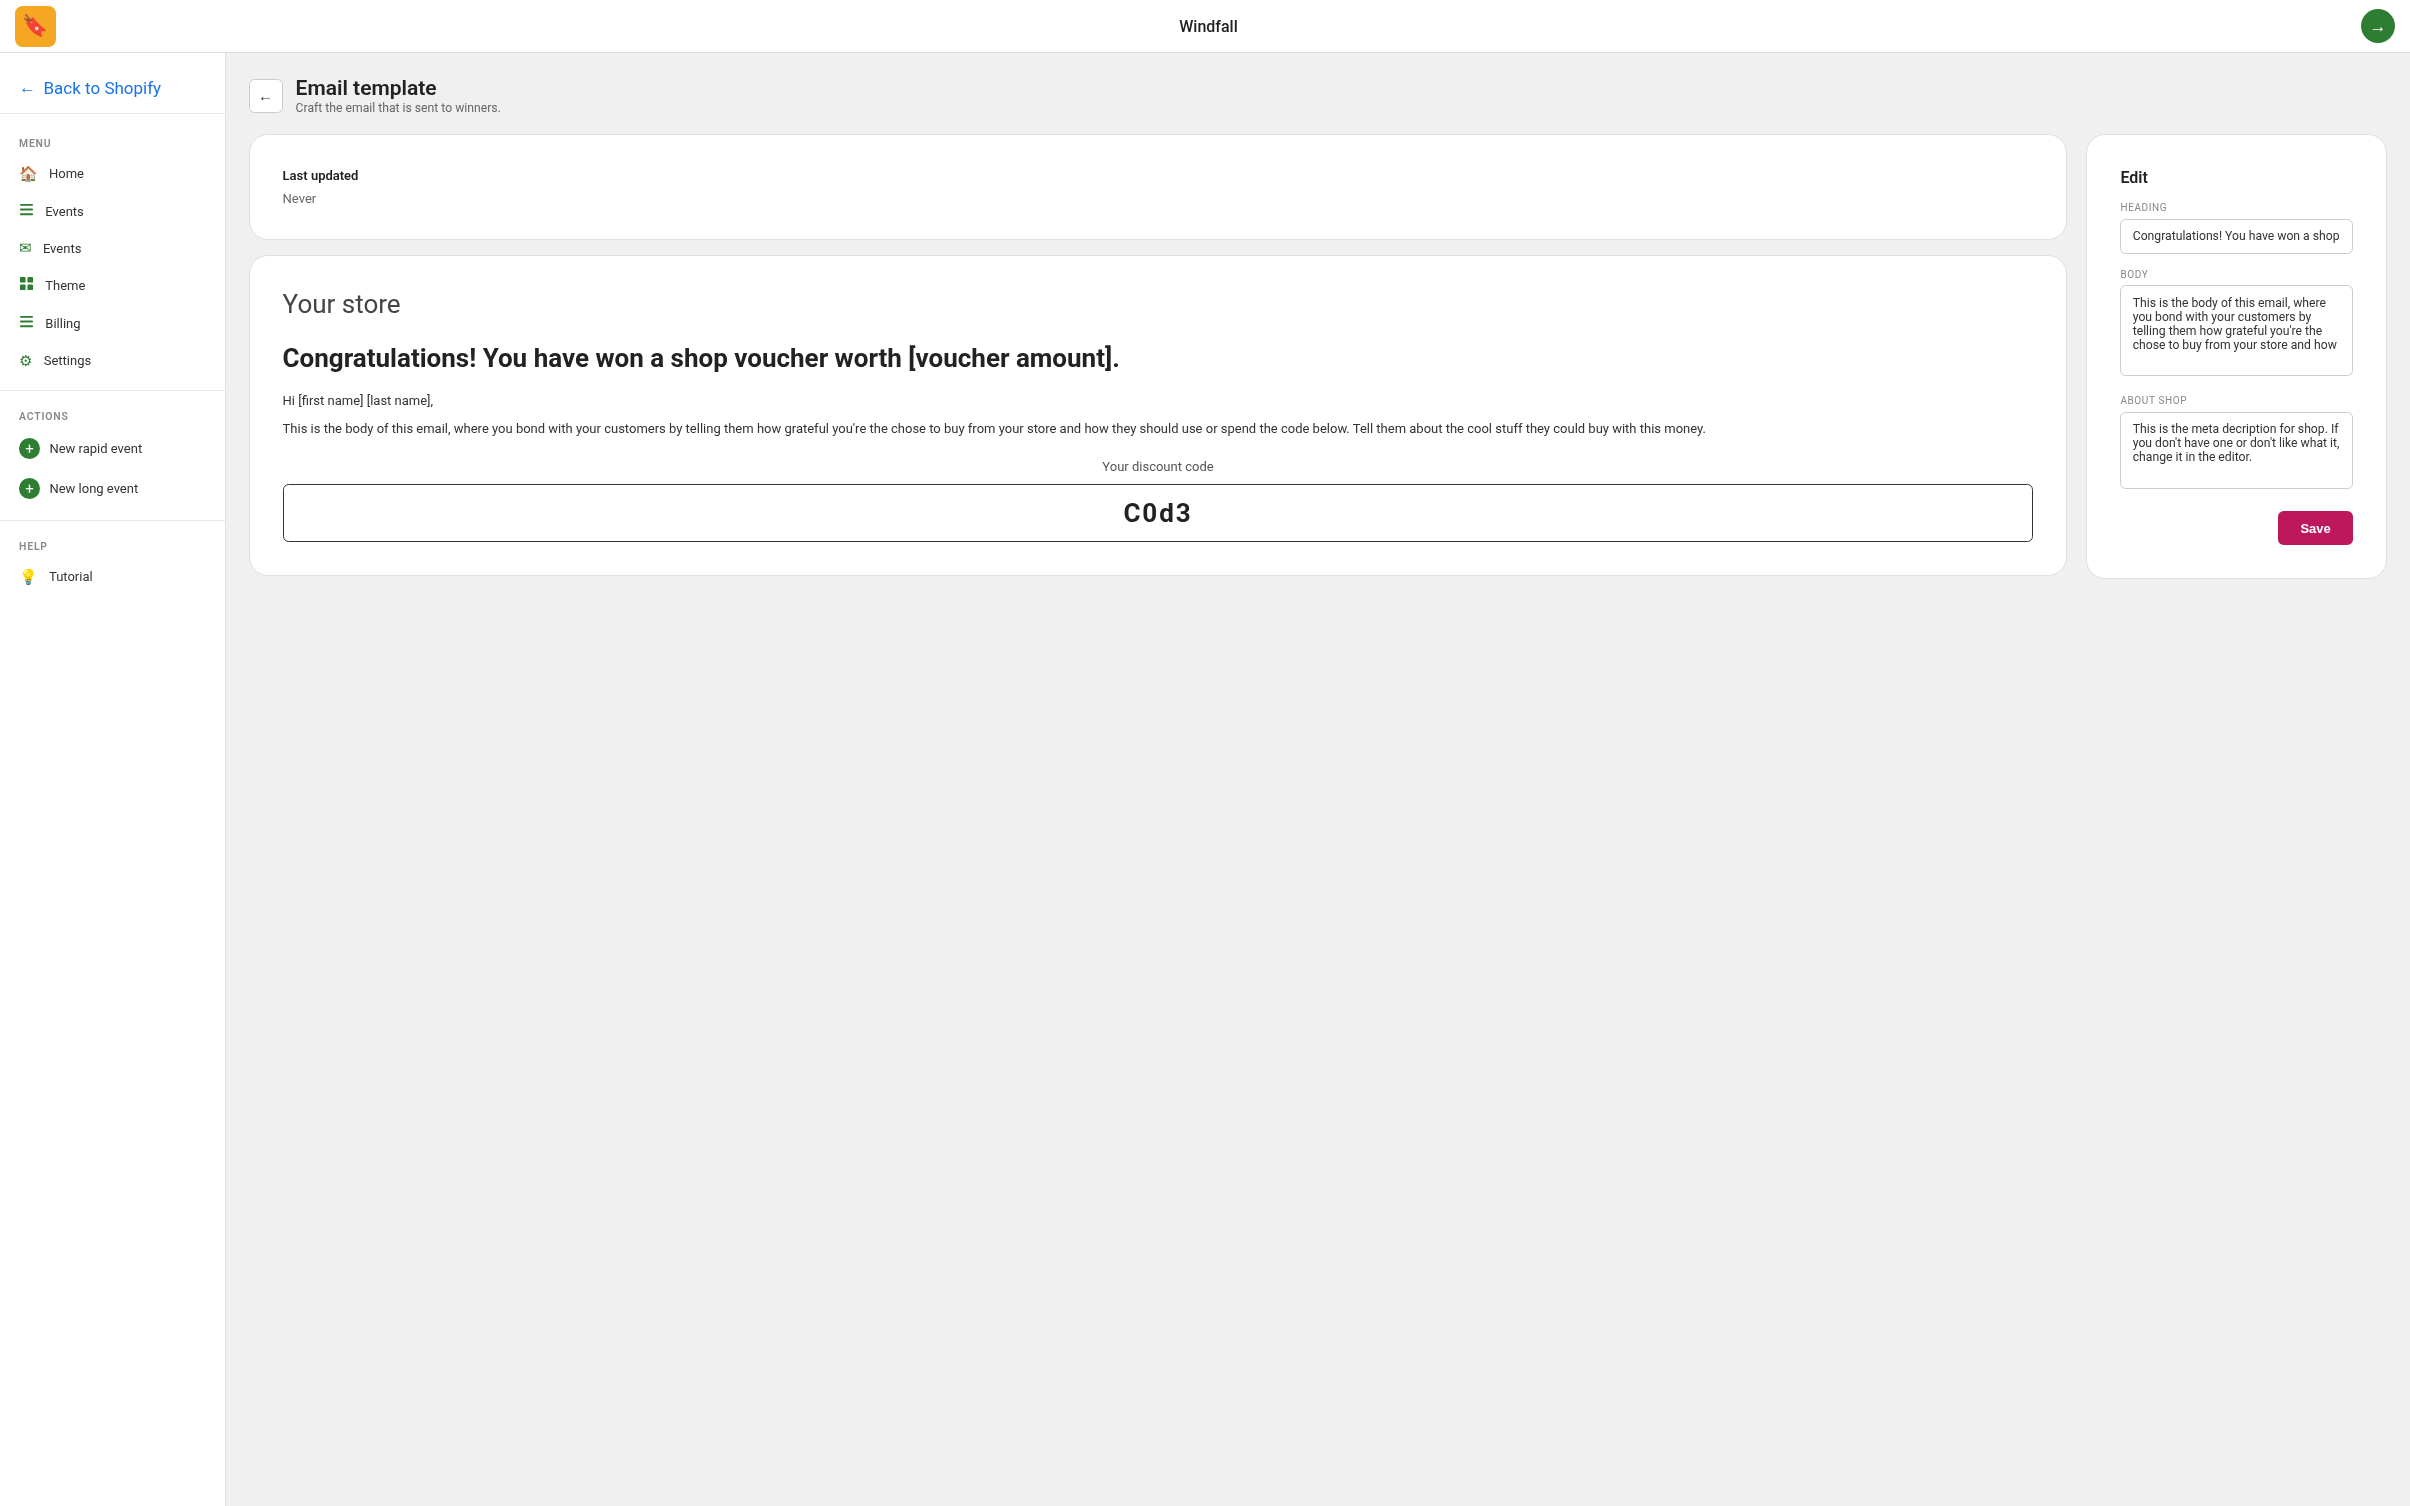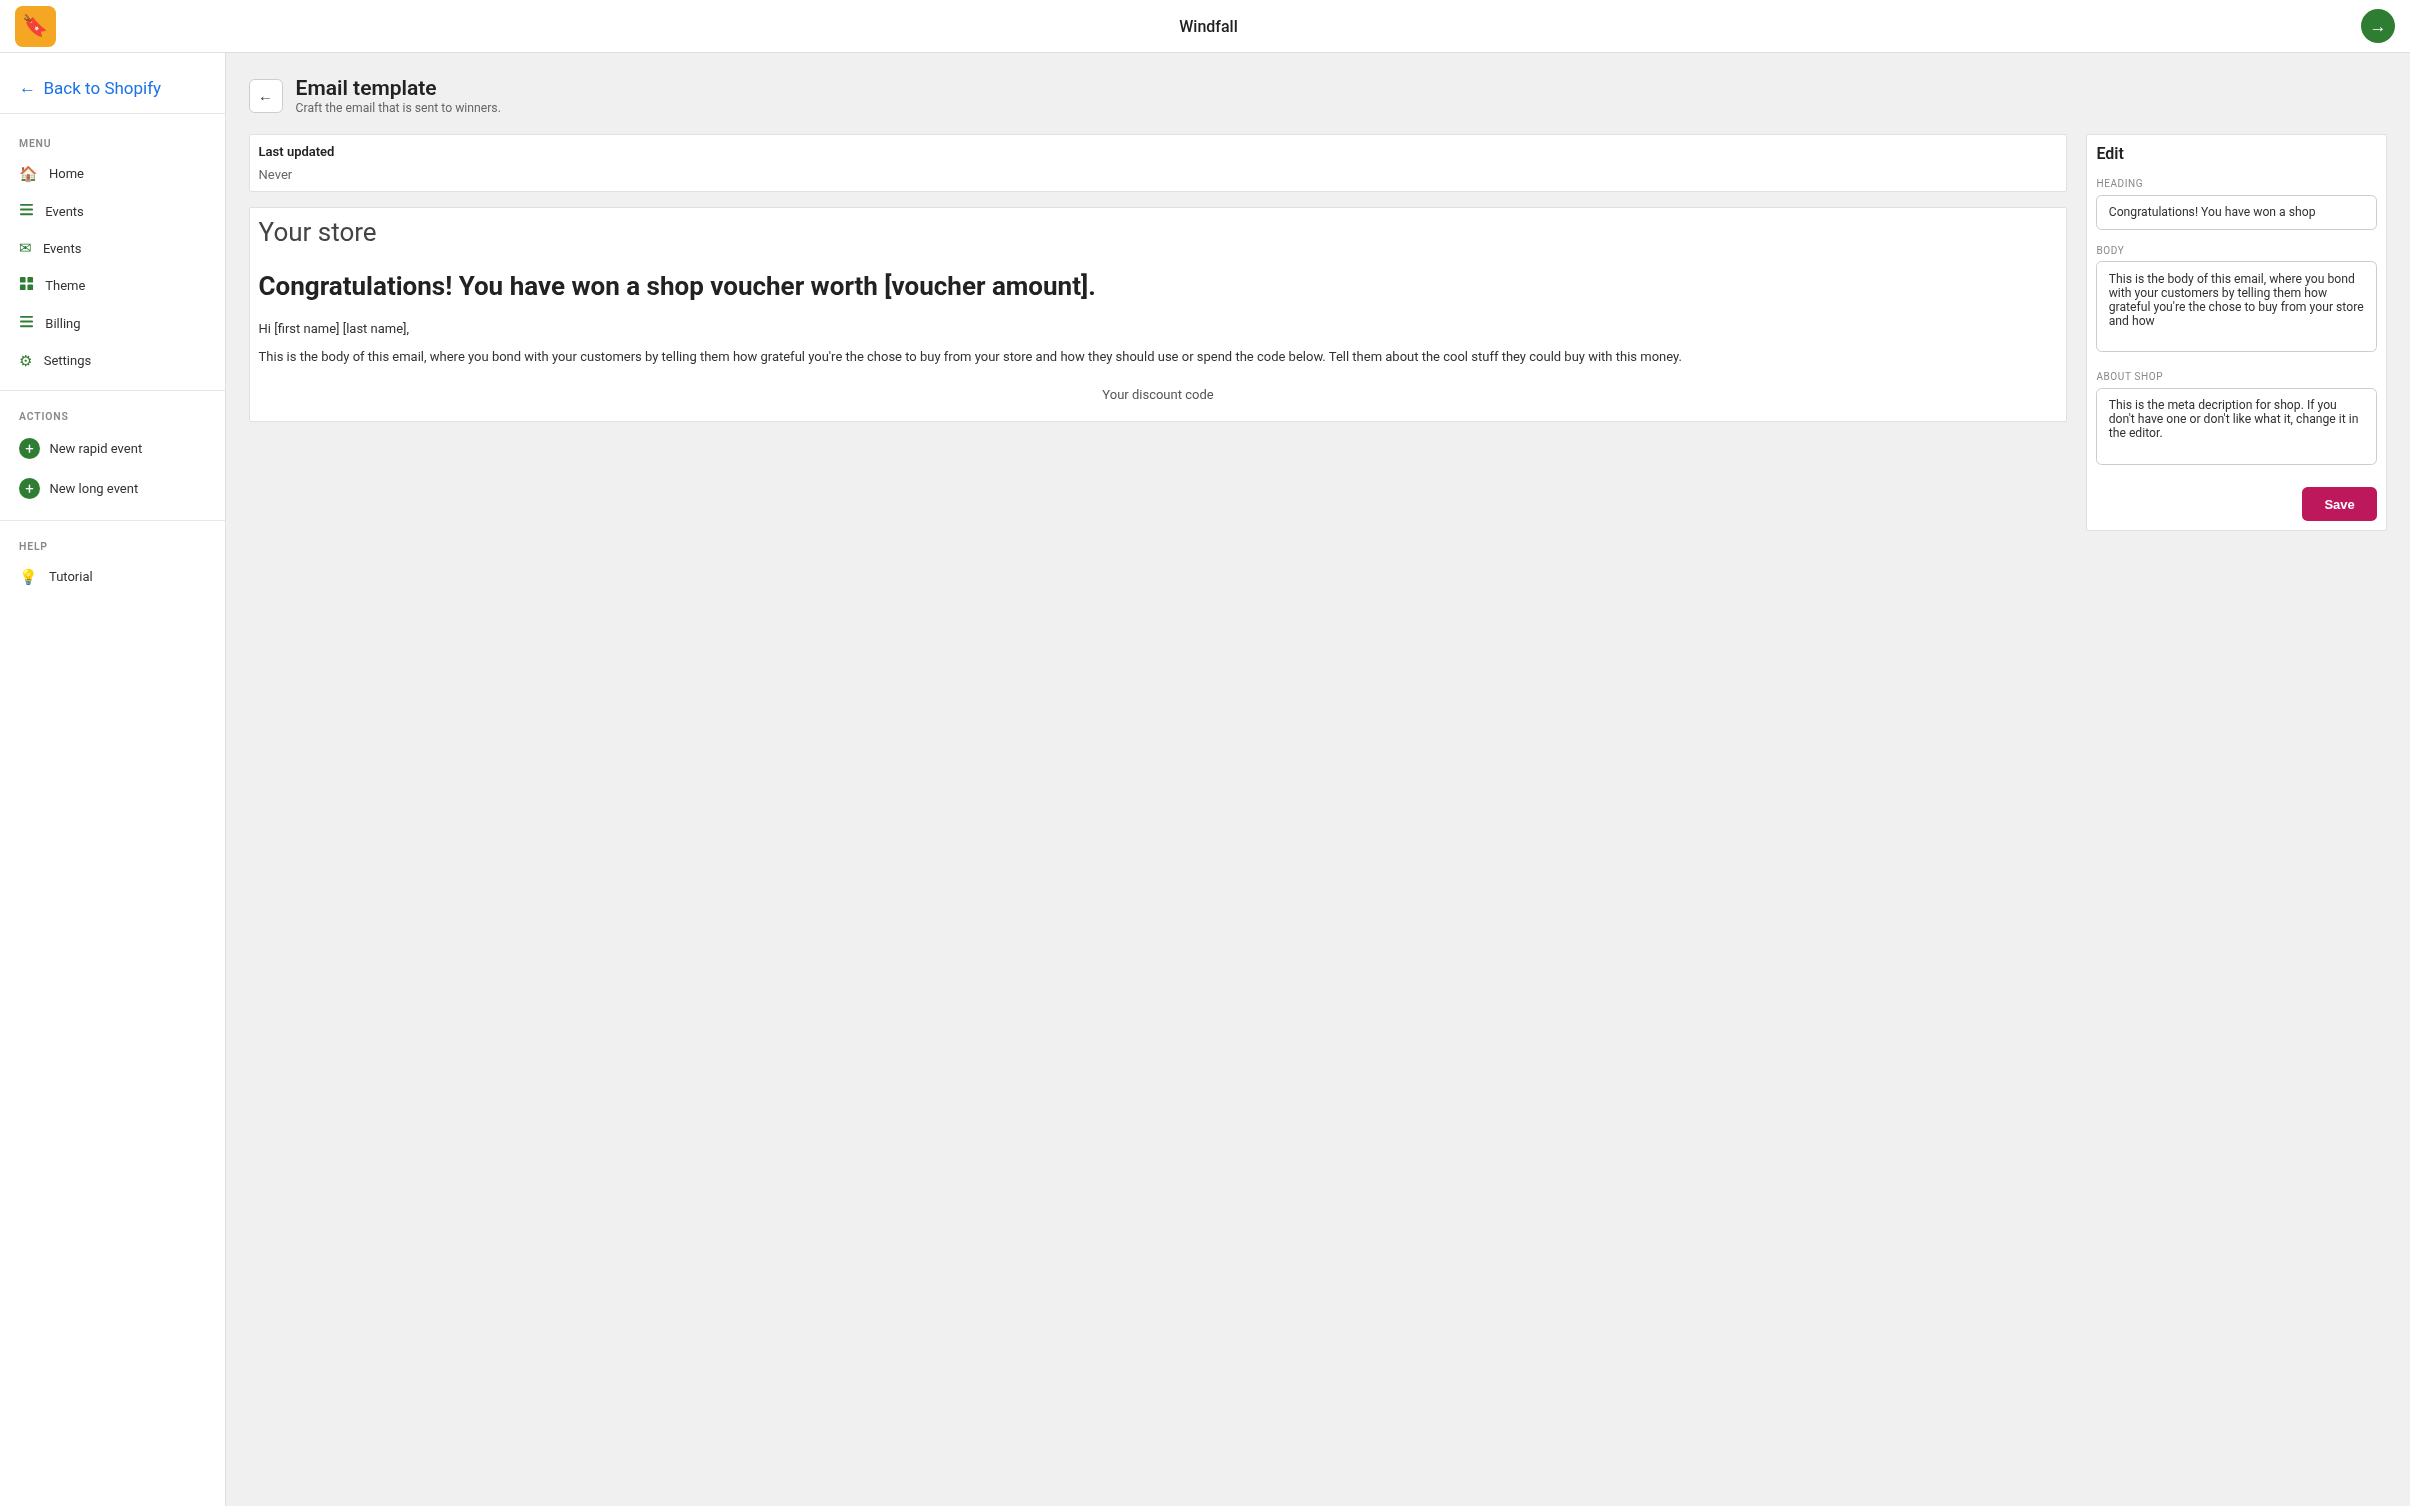--- a/index.html
+++ b/index.html
@@ -72,21 +72,21 @@
       cursor: pointer; background: #fff; color: #333; font-size: 15px;
     }
     .page-header-text h1 { font-size: 21px; font-weight: 600; color: #222; }
     .page-header-text p { font-size: 12.2px; color: #666; margin-top: 1.9px; }
 
     
     .content-grid { display: grid; grid-template-columns: 1fr 301px; gap: 19px; }
 
     
     .card {
-      background: #fff; border-radius: 2px; border: 0.9px solid #e0e0e0; padding: 9px;
+      background: #fff; border-radius: 19px; border: 0.9px solid #e0e0e0; padding: 33px;
     }
 
     .last-updated-label { font-size: 13px; font-weight: 600; color: #222; margin-bottom: 7.5px; }
     .last-updated-value { font-size: 13px; color: #666; }
 
     .preview-card { margin-top: 15px; }
     .preview-label { font-size: 13px; font-weight: 600; color: #222; margin-bottom: 15px; }
     .preview-store-name { font-size: 26px; color: #444; margin-bottom: 10px; }
     .preview-heading { font-size: 26px; font-weight: 700; color: #222; margin: 22.6px 0 19px; line-height: 1.25; }
     .preview-hi { font-size: 13px; color: #333; margin-bottom: 11.3px; }
@@ -225,20 +225,21 @@
           <div class="last-updated-label">Last updated</div>
           <div class="last-updated-value">Never</div>
         </div>
 
         <div class="card preview-card">
           <div class="preview-store-name">Your store</div>
           <div class="preview-heading">Congratulations! You have won a shop voucher worth [voucher amount].</div>
           <div class="preview-hi">Hi [first name] [last name],</div>
           <div class="preview-body">This is the body of this email, where you bond with your customers by telling them how grateful you're the chose to buy from your store and how they should use or spend the code below. Tell them about the cool stuff they could buy with this money.</div>
           <div class="preview-discount-label">Your discount code</div>
+          <div class="preview-discount-box">C0d3</div>
         </div>
       </div>
 
       <div class="card edit-panel">
         <div class="edit-title">Edit</div>
 
         <div class="field-label">HEADING</div>
         <input class="field-input" type="text" value="Congratulations! You have won a shop" style="">
 
         <div class="field-label">BODY</div>

